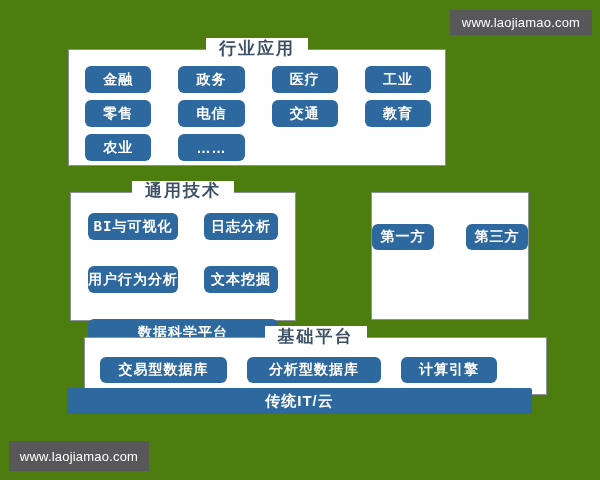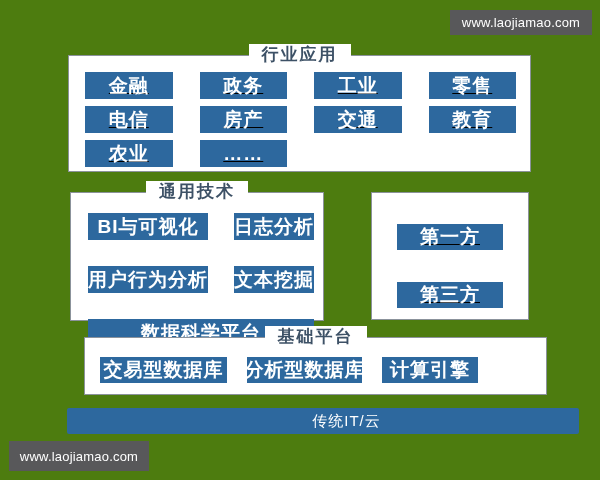--- a/index.html
+++ b/index.html
@@ -44,31 +44,31 @@
     background: #ffffff;
     padding: 0 13px;
     font-size: 17px;
     font-weight: bold;
     line-height: 22px;
     color: var(--title-color, #3d5166);
     letter-spacing: 2px;
     white-space: nowrap;
   }
 
-  .box-industry { left: 68px;  top: 55px;  width: 463px; height: 117px; text-decoration: underline; }
-  .box-tech     { left: 70px;  top: 192px; width: 254px; height: 129px; }
+  .box-industry { left: 68px;  top: 49px;  width: 378px; height: 117px; }
+  .box-tech     { left: 70px;  top: 192px; width: 226px; height: 129px; font-family: Liberation Mono, monospace; }
   .box-data     { left: 371px; top: 192px; width: 158px; height: 128px; }
   .box-platform { left: 68px;  top: 337px; width: 463px; height: 58px; margin-left: 16px;  }
 
   
   .chip {
     background: var(--chip-bg, #2d689e);
     color: var(--chip-text, #ffffff);
-    border-radius: 0;
-    font-size: 19px;
+    border-radius: 6px;
+    font-size: 14px;
     font-weight: bold;
     display: flex;
     align-items: center;
     justify-content: center;
     letter-spacing: 1px;
     white-space: nowrap;
   }
 
   .grid-industry {
     display: grid;
@@ -85,72 +85,70 @@
     column-gap: 27px;
     row-gap: 10px;
     padding: 20px 17px 0 17px;
     gap: 26px;
   }
   .grid-tech .chip { height: 27px; }
   .grid-tech .chip.span2 { grid-column: 1 / span 2; }
 
   .stack-data {
     display: flex;
-    flex-direction: column;
+    flex-direction: row;
     align-items: center;
     padding-top: 31px;
     gap: 32px;
-    text-decoration: underline;
   }
   .stack-data .chip { width: 106px; height: 26px; }
 
   .row-platform {
     display: flex;
     padding: 19px 0 0 15px;
     gap: 20px;
   }
   .row-platform .chip { height: 26px; }
   .chip-w1 { width: 127px; }
-  .chip-w2 { width: 115px; }
+  .chip-w2 { width: 134px; }
   .chip-w3 { width: 96px; }
 
   .infra-bar {
     position: absolute;
     left: 67px;
-    top: 408px;
+    top: 388px;
     width: 465px;
     height: 26px;
     background: var(--chip-bg, #2d689e);
     color: var(--chip-text, #ffffff);
     border-radius: 2px;
     font-size: 15px;
-    font-weight: normal;
+    font-weight: bold;
     display: flex;
     align-items: center;
     justify-content: center;
     letter-spacing: 1px;
-    padding-left: 47px;
   }
 </style>
 </head>
 <body>
 
 <div class="canvas">
 
   <div class="wm wm-top">www.laojiamao.com</div>
 
   <section class="box box-industry">
     <div class="box-title">行业应用</div>
     <div class="grid-industry">
       <div class="chip">金融</div>
       <div class="chip">政务</div>
+      <div class="chip">医疗</div>
       <div class="chip">工业</div>
       <div class="chip">零售</div>
       <div class="chip">电信</div>
-      <div class="chip">房产</div>
       <div class="chip">交通</div>
       <div class="chip">教育</div>
       <div class="chip">农业</div>
       <div class="chip">……</div>
     </div>
   </section>
 
   <section class="box box-tech">
     <div class="box-title">通用技术</div>
     <div class="grid-tech">

